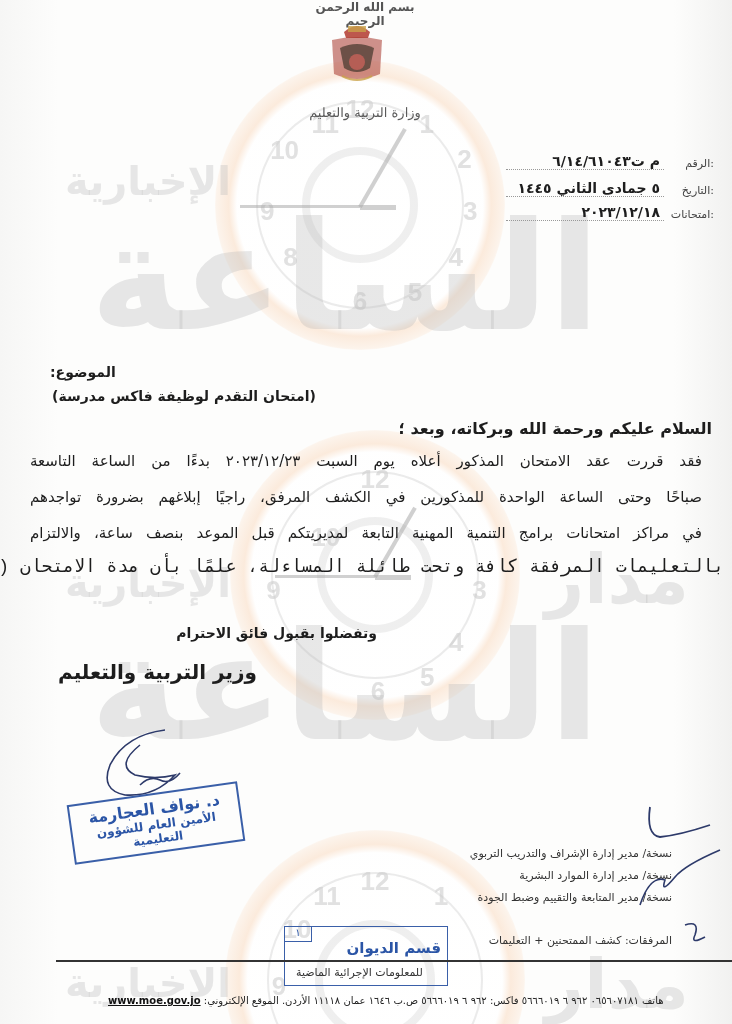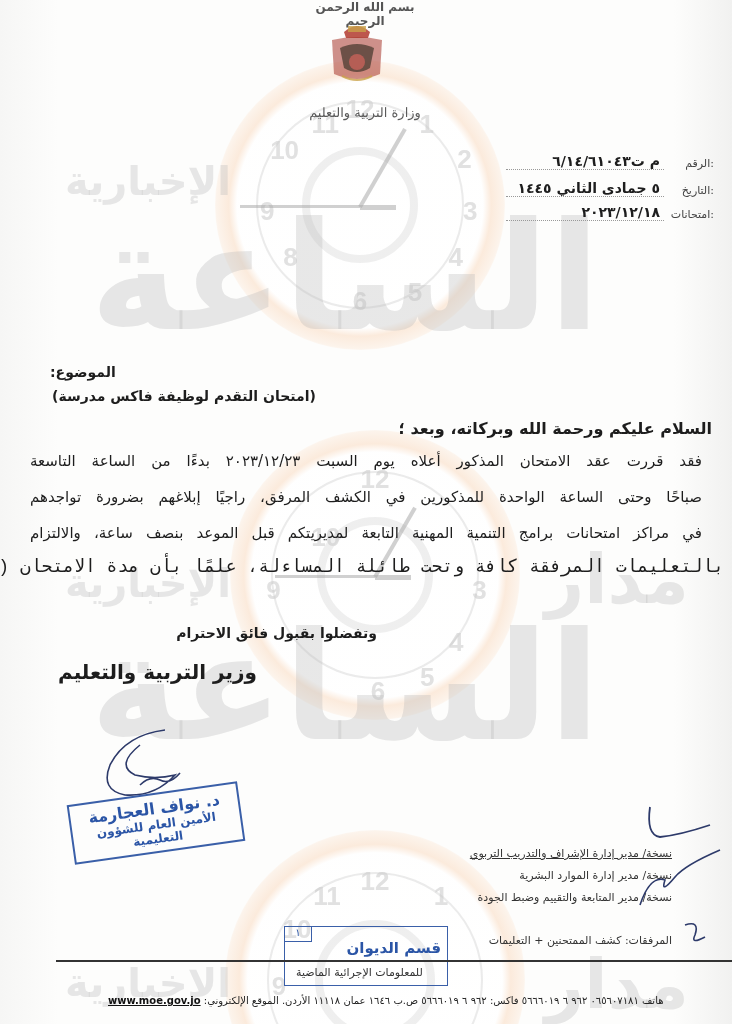--- a/index.html
+++ b/index.html
@@ -146,21 +146,21 @@
 
   <svg style="position:absolute; left:95px; top:725px;" width="110" height="80" viewBox="0 0 110 80">
     <path d="M70 5 Q30 10 15 40 Q5 65 30 70 Q60 72 80 50 Q60 55 40 50 Q20 40 45 20 M45 60 Q55 50 65 55 Q75 60 85 48" stroke="#2d3a6a" stroke-width="1.6" fill="none"></path>
   </svg>
 
   <div class="stamp">
     <div class="n">د. نواف العجارمة</div>
     <div class="r">الأمين العام للشؤون التعليمية</div>
   </div>
 
-  <div class="cc" style="top:847px;text-decoration:underline;">نسخة/ مدير إدارة الإشراف والتدريب التربوي</div>
+  <div class="cc" style="top:847px;">نسخة/ مدير إدارة الإشراف والتدريب التربوي</div>
   <div class="cc" style="top:869px;">نسخة/ مدير إدارة الموارد البشرية</div>
   <div class="cc" style="top:891px;">نسخة/ مدير المتابعة والتقييم وضبط الجودة</div>
   <div class="cc" style="top:934px;">المرفقات: كشف الممتحنين + التعليمات</div>
 
   <svg style="position:absolute; left:610px; top:805px;" width="115" height="145" viewBox="0 0 115 145">
     <path d="M40 2 Q36 30 50 32 Q70 30 100 20" stroke="#2d3a6a" stroke-width="1.8" fill="none"></path>
     <path d="M30 100 Q40 70 55 75 Q50 90 65 72 Q75 60 110 45" stroke="#2d3a6a" stroke-width="1.6" fill="none"></path>
     <path d="M75 120 Q90 115 85 130 Q80 140 95 132" stroke="#2d3a6a" stroke-width="1.6" fill="none"></path>
   </svg>
 

